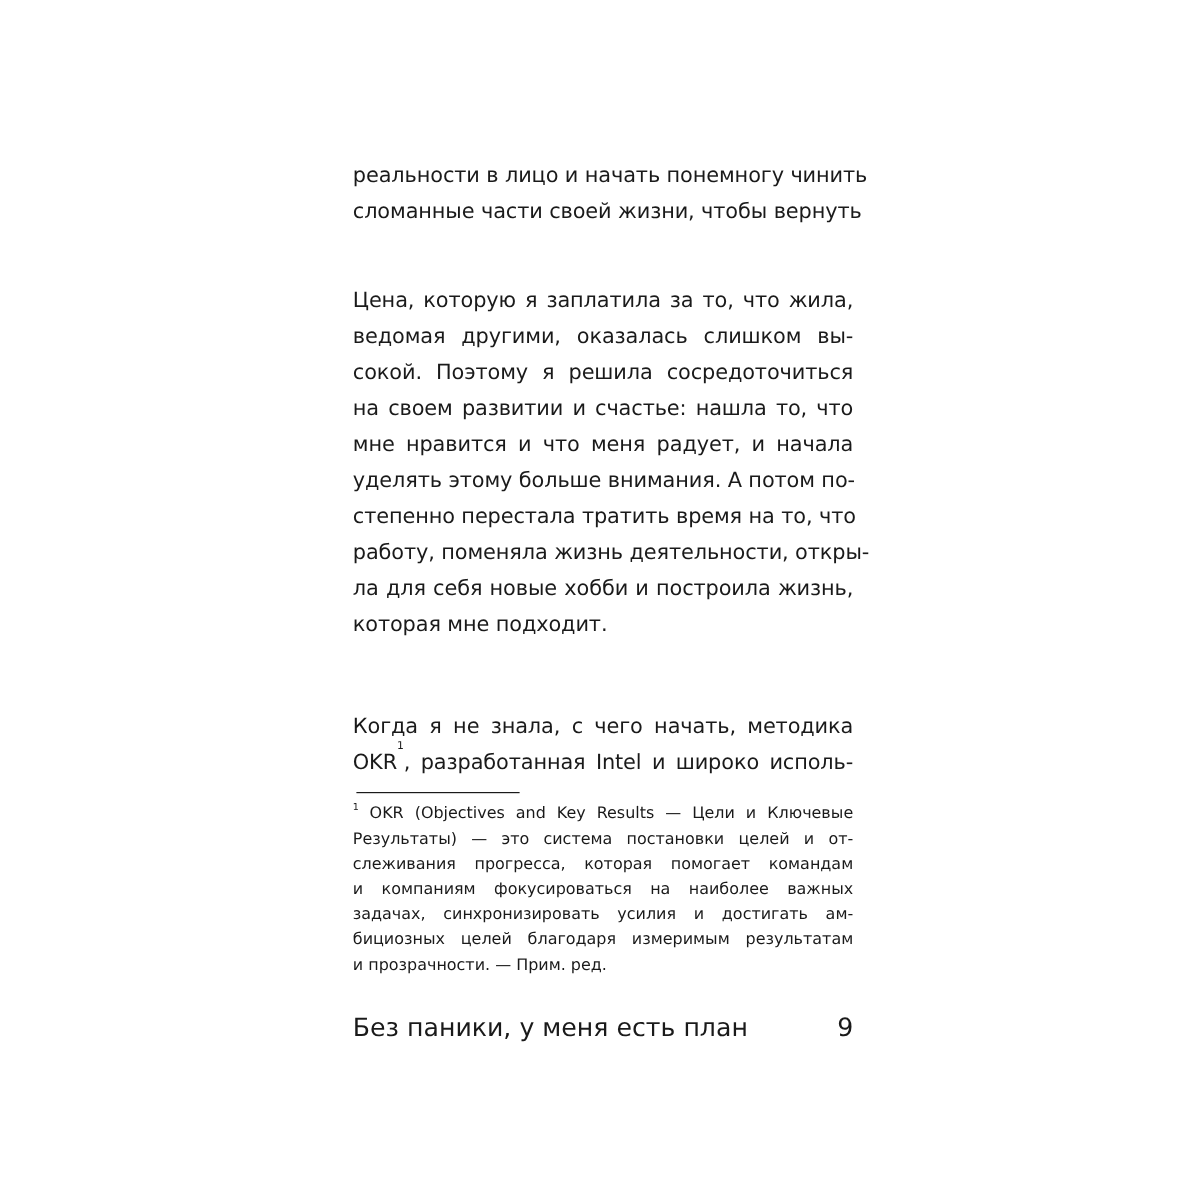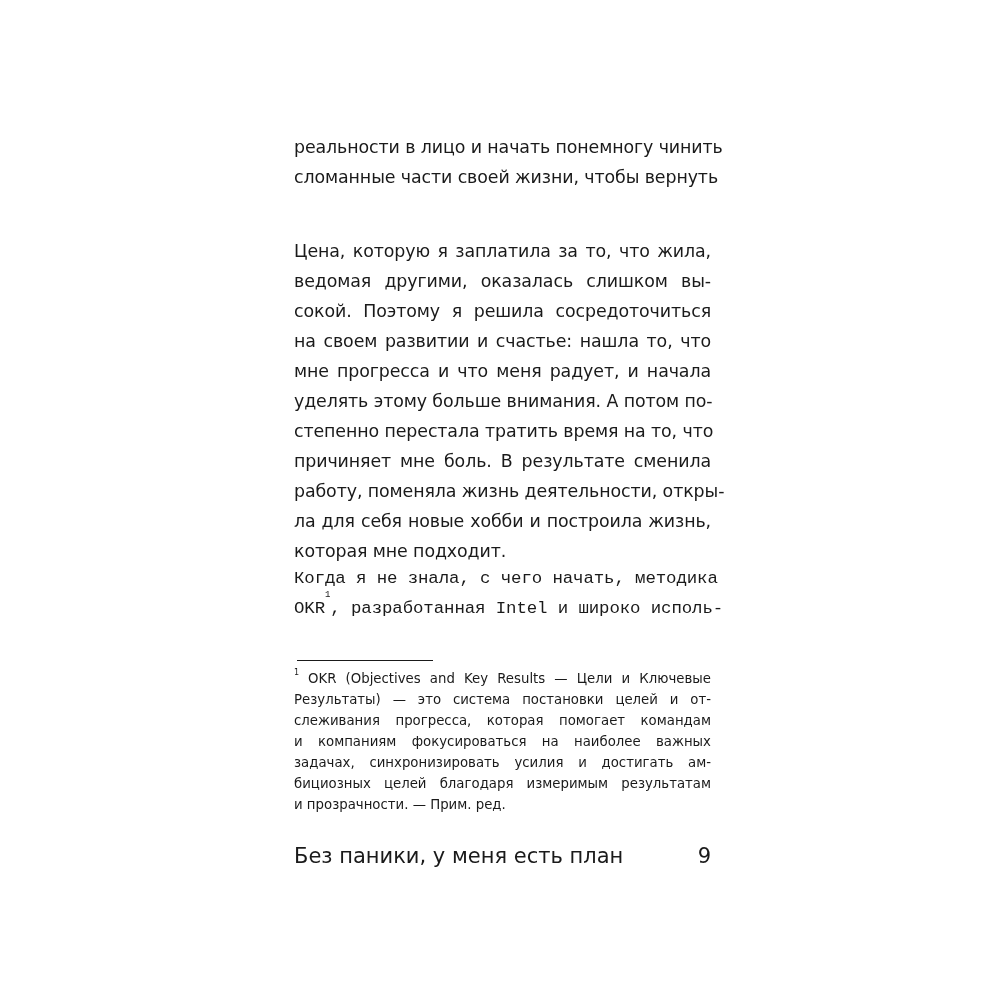--- a/index.html
+++ b/index.html
@@ -36,21 +36,21 @@
       white-space: nowrap;
       text-align-last: justify;
       text-align: justify;
       height: 30px;
     }
     .line.last {
       text-align-last: left;
     }
     .p1 { top: 132px; }
     .p2 { top: 236px; }
-    .p3 { top: 564px; font-family: Liberation Mono, monospace; }
+    .p3 { top: 591px; }
     sup.fn {
       font-size: 9px;
       vertical-align: top;
       position: relative;
       top: -3px;
       line-height: 1;
     }
     .rule {
       position: absolute;
       left: 3px;
@@ -98,24 +98,23 @@
   <div class="body-text p1">
     <span class="line">реальности в лицо и начать понемногу чинить</span>
     <span class="line">сломанные части своей жизни, чтобы вернуть</span>
   </div>
 
   <div class="body-text p2">
     <span class="line">Цена, которую я заплатила за то, что жила,</span>
     <span class="line">ведомая другими, оказалась слишком вы-</span>
     <span class="line">сокой. Поэтому я решила сосредоточиться</span>
     <span class="line">на своем развитии и счастье: нашла то, что</span>
-    <span class="line">мне прогресса и что меня радует, и начала</span>
+    <span class="line">мне нравится и что меня радует, и начала</span>
     <span class="line">уделять этому больше внимания. А потом по-</span>
     <span class="line">степенно перестала тратить время на то, что</span>
-    <span class="line">причиняет мне боль. В результате сменила</span>
     <span class="line">работу, поменяла жизнь деятельности, откры-</span>
     <span class="line">ла для себя новые хобби и построила жизнь,</span>
     <span class="line last">которая мне подходит.</span>
   </div>
 
   <div class="body-text p3">
     <span class="line">Когда я не знала, с чего начать, методика</span>
     <span class="line">
       <span>OKR</span><sup class="fn">1</sup><span>,</span>
       <span>разработанная Intel и широко исполь-</span>

